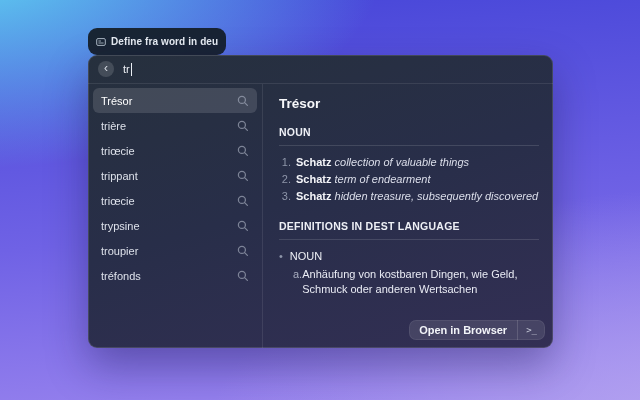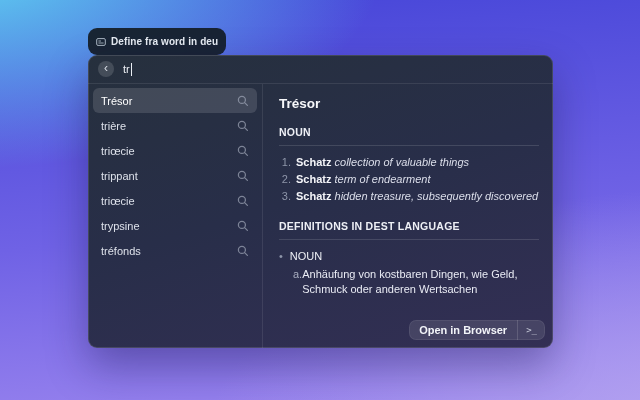--- a/index.html
+++ b/index.html
@@ -170,20 +170,29 @@
         <div class="result-row">
           <span>trypsine</span>
           <span class="mag-icon">
             <svg width="12" height="12" viewBox="0 0 12 12">
               <circle cx="4.9" cy="4.9" r="3.5" fill="none" stroke="#9aa1b2" stroke-width="1.25"></circle>
               <line x1="7.6" y1="7.6" x2="10.4" y2="10.4" stroke="#9aa1b2" stroke-width="1.25" stroke-linecap="round"></line>
             </svg>
           </span>
         </div>
 
+        <div class="result-row">
+          <span>troupier</span>
+          <span class="mag-icon">
+            <svg width="12" height="12" viewBox="0 0 12 12">
+              <circle cx="4.9" cy="4.9" r="3.5" fill="none" stroke="#9aa1b2" stroke-width="1.25"></circle>
+              <line x1="7.6" y1="7.6" x2="10.4" y2="10.4" stroke="#9aa1b2" stroke-width="1.25" stroke-linecap="round"></line>
+            </svg>
+          </span>
+        </div>
 
 
         <div class="result-row">
           <span>tréfonds</span>
           <span class="mag-icon">
             <svg width="12" height="12" viewBox="0 0 12 12">
               <circle cx="4.9" cy="4.9" r="3.5" fill="none" stroke="#9aa1b2" stroke-width="1.25"></circle>
               <line x1="7.6" y1="7.6" x2="10.4" y2="10.4" stroke="#9aa1b2" stroke-width="1.25" stroke-linecap="round"></line>
             </svg>
           </span>

